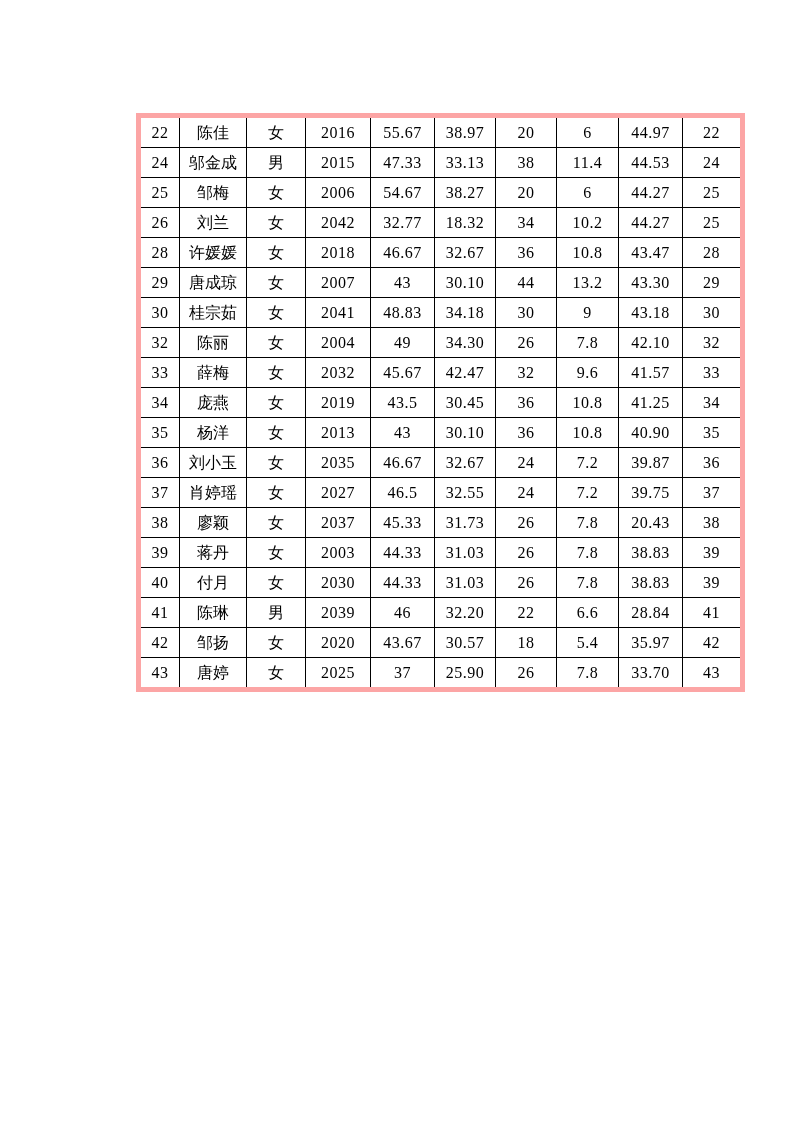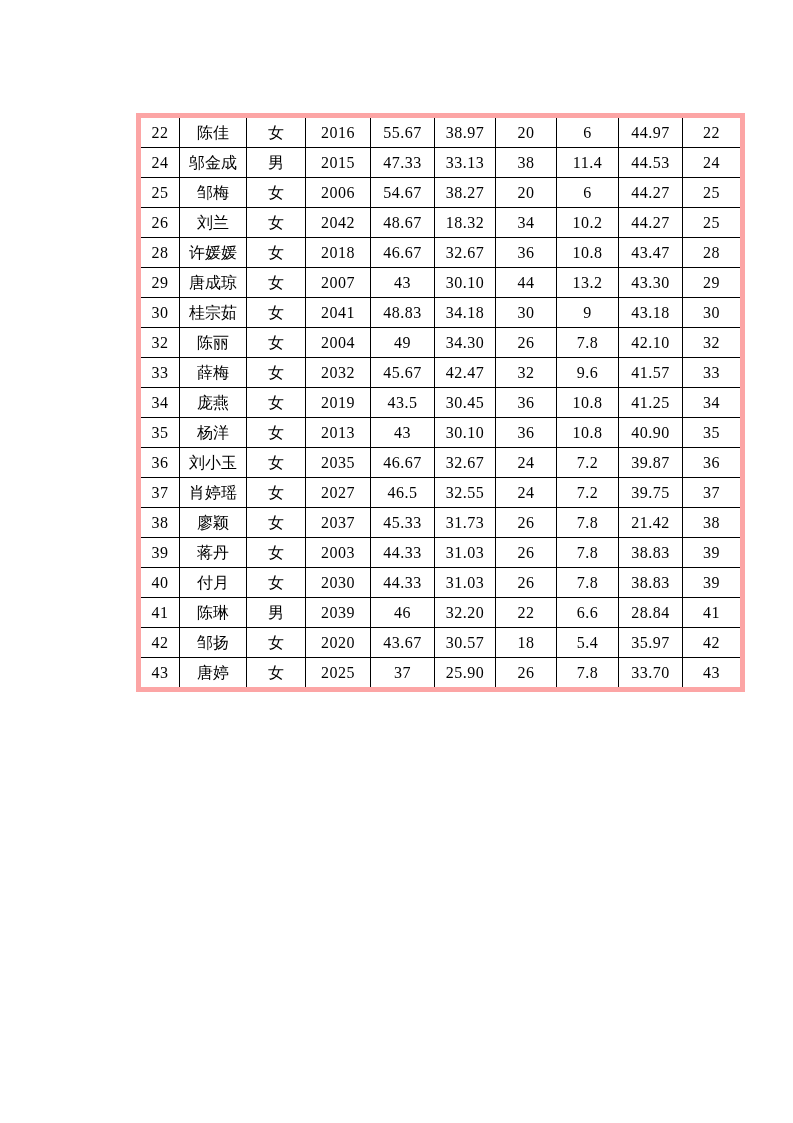--- a/index.html
+++ b/index.html
@@ -92,21 +92,21 @@
     <td class="num">20</td>
     <td class="num">6</td>
     <td class="num">44.27</td>
     <td class="num">25</td>
   </tr>
         <tr>
     <td class="num">26</td>
     <td>刘兰</td>
     <td>女</td>
     <td class="num">2042</td>
-    <td class="num">48.67</td>
+    <td class="num">32.77</td>
     <td class="num">18.32</td>
     <td class="num">34</td>
     <td class="num">10.2</td>
     <td class="num">44.27</td>
     <td class="num">25</td>
   </tr>
         <tr>
     <td class="num">28</td>
     <td>许媛媛</td>
     <td>女</td>
@@ -216,21 +216,21 @@
   </tr>
         <tr>
     <td class="num">38</td>
     <td>廖颖</td>
     <td>女</td>
     <td class="num">2037</td>
     <td class="num">45.33</td>
     <td class="num">31.73</td>
     <td class="num">26</td>
     <td class="num">7.8</td>
-    <td class="num">21.42</td>
+    <td class="num">20.43</td>
     <td class="num">38</td>
   </tr>
         <tr>
     <td class="num">39</td>
     <td>蒋丹</td>
     <td>女</td>
     <td class="num">2003</td>
     <td class="num">44.33</td>
     <td class="num">31.03</td>
     <td class="num">26</td>

